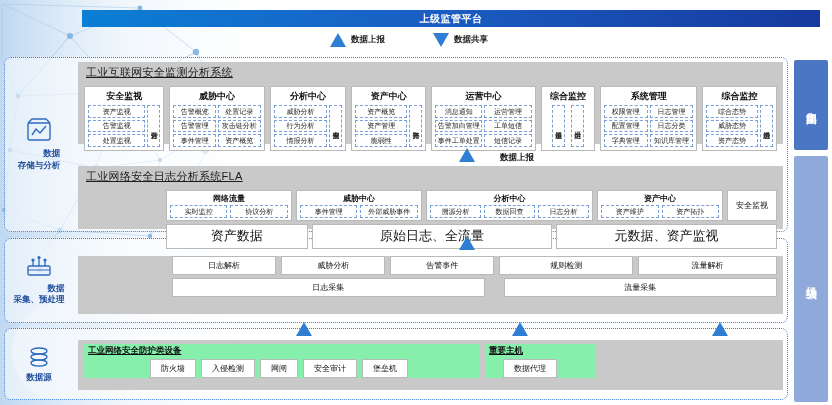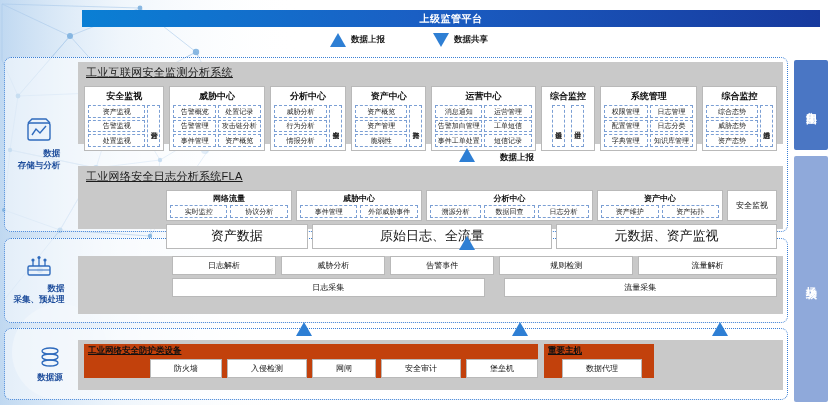--- a/index.html
+++ b/index.html
@@ -46,21 +46,21 @@
   #zone-source   { left: 4px; top: 328px; width: 784px; height: 72px; }
 
   
   .rail {
     position: absolute; z-index: 6; width: 66px;
     display: flex; flex-direction: column; align-items: center; justify-content: center;
     color: #2a62b5; text-align: right;
   }
   #rail-analysis { left: 6px; top: 92px; height: 105px; }
   #rail-collect  { left: 6px; top: 243px; height: 74px; }
-  #rail-source   { left: 17px; top: 336px; height: 58px; }
+  #rail-source   { left: 6px; top: 336px; height: 58px; }
   .rail-icon { margin-bottom: 4px; }
   .rail-label { font-size: 8.5px; font-weight: bold; line-height: 1.35; color: #1f4e9c; }
 
   
   .side-tab {
     position: absolute; right: 4px; width: 34px; z-index: 6;
     display: flex; align-items: center; justify-content: center;
     color: #fff; font-size: 11px; font-weight: bold;
     writing-mode: vertical-rl; letter-spacing: 2px; border-radius: 2px;
   }
@@ -129,29 +129,29 @@
   .agent-wrap { padding: 0 6px; display: flex; flex-direction: column; gap: 3px; }
   .agent-top { display: flex; gap: 5px; padding-left: 88px; }
   .agent-bot { display: flex; gap: 19px; padding-left: 88px; }
   .ag-cell {
     background: #fff; border: 1px solid #b9b9b9; font-size: 8px; color: #111;
     text-align: center; padding: 3px 4px; white-space: nowrap;
   }
 
   
   .src-wrap { display: flex; gap: 6px; padding: 0 6px; align-items: stretch; }
-  .src-group { background: #c2410c; }
+  .src-group { background: #86efac; }
   .src-hd {
     font-size: 8.5px; font-weight: bold; color: #111;
     text-decoration: underline; padding: 1px 0 2px 4px; white-space: nowrap;
   }
   .src-cells { display: flex; gap: 5px; padding-left: 4px; }
   .src-cell {
     background: #fff; border: 1px solid #b9b9b9; font-size: 8px; color: #111;
-    padding: 3px 23px; white-space: nowrap;
+    padding: 3px 10px; white-space: nowrap;
   }
 
   
   .conn { position: absolute; z-index: 7; }
   .conn .arr-up { border-bottom-color: #2e7fd4; }
   .mid-label {
     position: absolute; font-size: 8.5px; font-weight: bold; color: #111; z-index: 7;
     white-space: nowrap;
   }
 </style>

